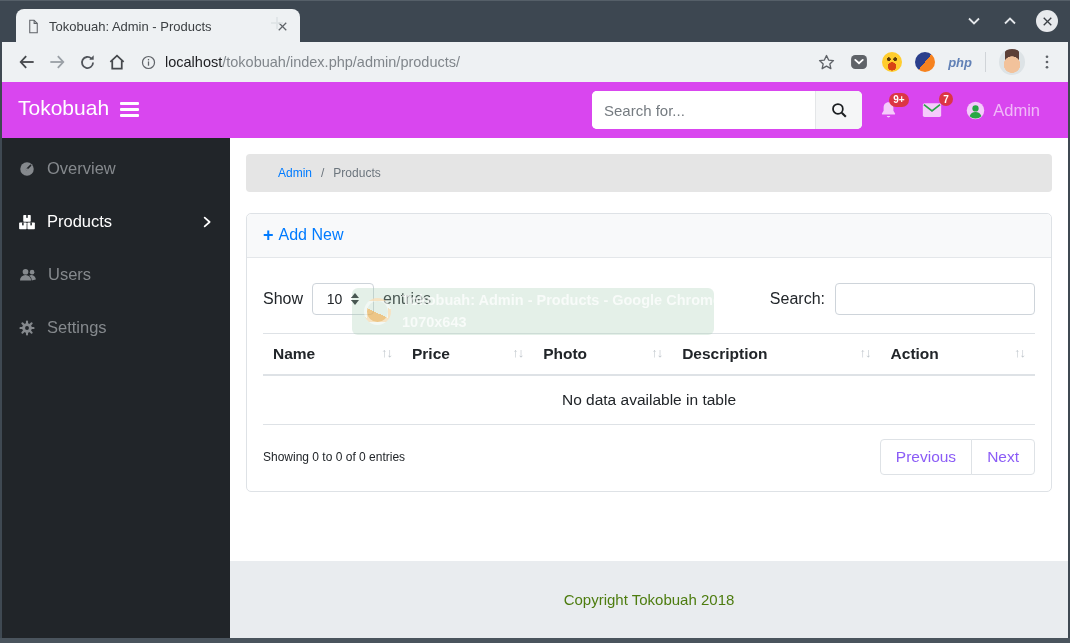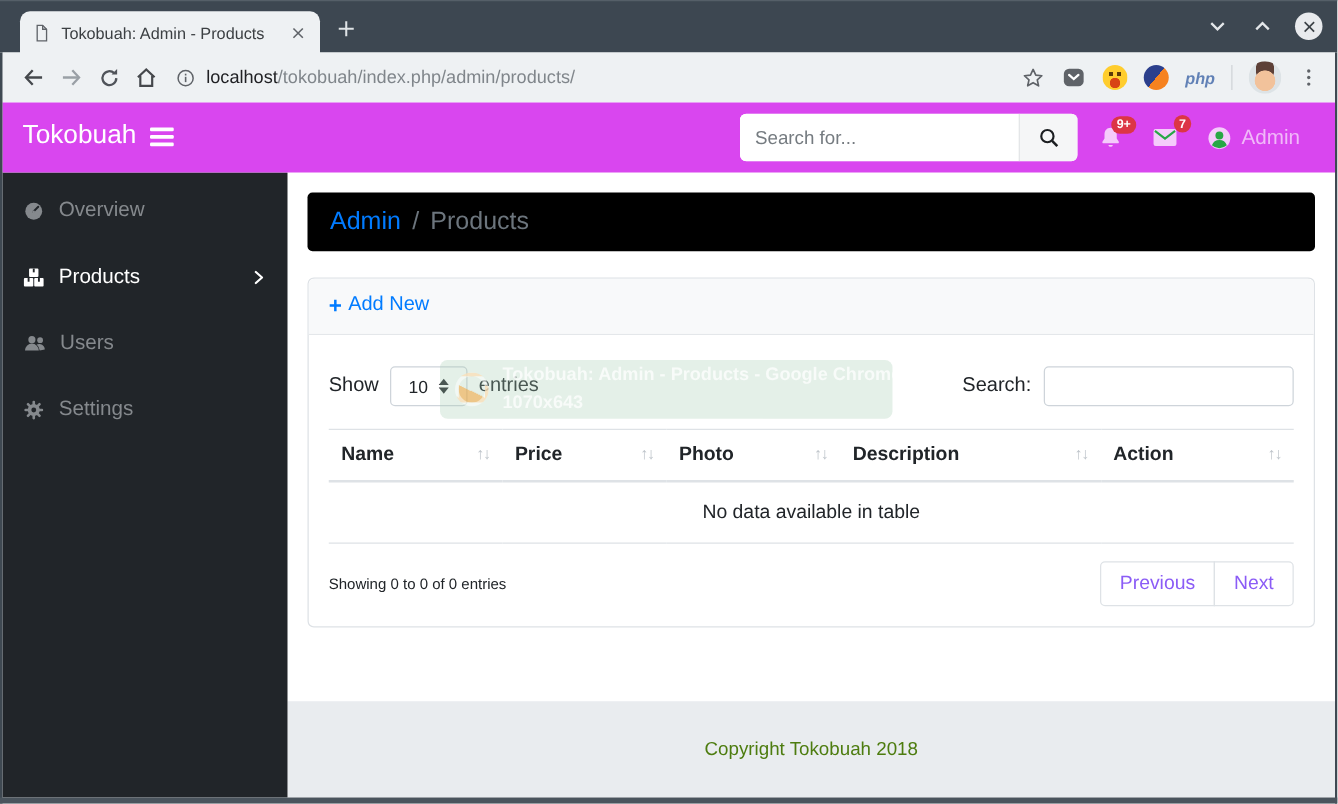--- a/index.html
+++ b/index.html
@@ -10,21 +10,21 @@
   }
   svg { display:block; }
 
   
   .frame-left, .frame-right { position:absolute; top:42px; bottom:0; width:2px; background:#3f4952; z-index:50; }
   .frame-left { left:0; } .frame-right { right:0; }
   .frame-bottom { position:absolute; left:0; right:0; bottom:0; height:5px; background:#4a545d; z-index:60; }
 
   
   .tabbar { position:absolute; top:0; left:0; right:0; height:42px; background:#3d4751; border-top:1px solid #555f68; }
-  .tab { position:absolute; left:16px; top:8px; width:240px; height:34px; background:#eef1f3;
+  .tab { position:absolute; left:16px; top:8px; width:284px; height:34px; background:#eef1f3;
          border-radius:8px 8px 0 0; display:flex; align-items:center; padding:0 10px; gap:8px; }
   .tab-title { flex:1; font-size:13px; color:#3c4043; white-space:nowrap; overflow:hidden; }
   .newtab { position:absolute; left:266px; top:11px; width:22px; height:22px; display:flex; align-items:center; justify-content:center; }
   .win-controls { position:absolute; right:12px; top:9px; display:flex; align-items:center; gap:16px; }
   .win-close { width:22px; height:22px; border-radius:50%; background:#e8eaed; display:flex; align-items:center; justify-content:center; }
 
   
   .addressbar { position:absolute; top:42px; left:2px; right:2px; height:40px; background:#eef1f3;
                 display:flex; align-items:center; padding:0 10px; }
   .nav-btn { width:30px; height:30px; display:flex; align-items:center; justify-content:center; border-radius:50%; }
@@ -65,22 +65,22 @@
 
   
   .sidebar { position:absolute; top:138px; left:2px; width:228px; bottom:5px; background:#212529; padding-top:4px; z-index:4; }
   .side-item { display:flex; align-items:center; gap:11px; padding:17px 16px; color:#85898d; font-size:16.5px; cursor:pointer; }
   .side-item.active { color:#fff; }
   .side-chevron { margin-left:auto; }
 
   
   .main { position:absolute; top:138px; left:230px; right:2px; bottom:5px; background:#fff; }
 
-  .breadcrumb { margin:16px 16px 0; padding:12px 18px; background:#000000; border-radius:4px;
-                font-size:20px; color:#6c757d; }
+  .breadcrumb { margin:16px 16px 0; padding:12px 32px; background:#e5e5e5; border-radius:4px;
+                font-size:12px; color:#6c757d; }
   .breadcrumb a { color:#007bff; text-decoration:none; }
   .breadcrumb .sep { padding:0 9px; }
 
   .card { margin:21px 16px 0; border:1px solid #dee2e6; border-radius:5px; background:#fff; position:relative; }
   .card-header { padding:12px 16px; background:#f8f9fa; border-bottom:1px solid #e4e7ea; border-radius:5px 5px 0 0; }
   .addnew { color:#007bff; font-size:16px; text-decoration:none; display:inline-flex; align-items:center; gap:5px; }
   .addnew .plus { font-weight:bold; font-size:18px; line-height:1; }
   .card-body { padding:25px 16px 16px; }
 
   .controls-row { display:flex; justify-content:space-between; align-items:center; }

